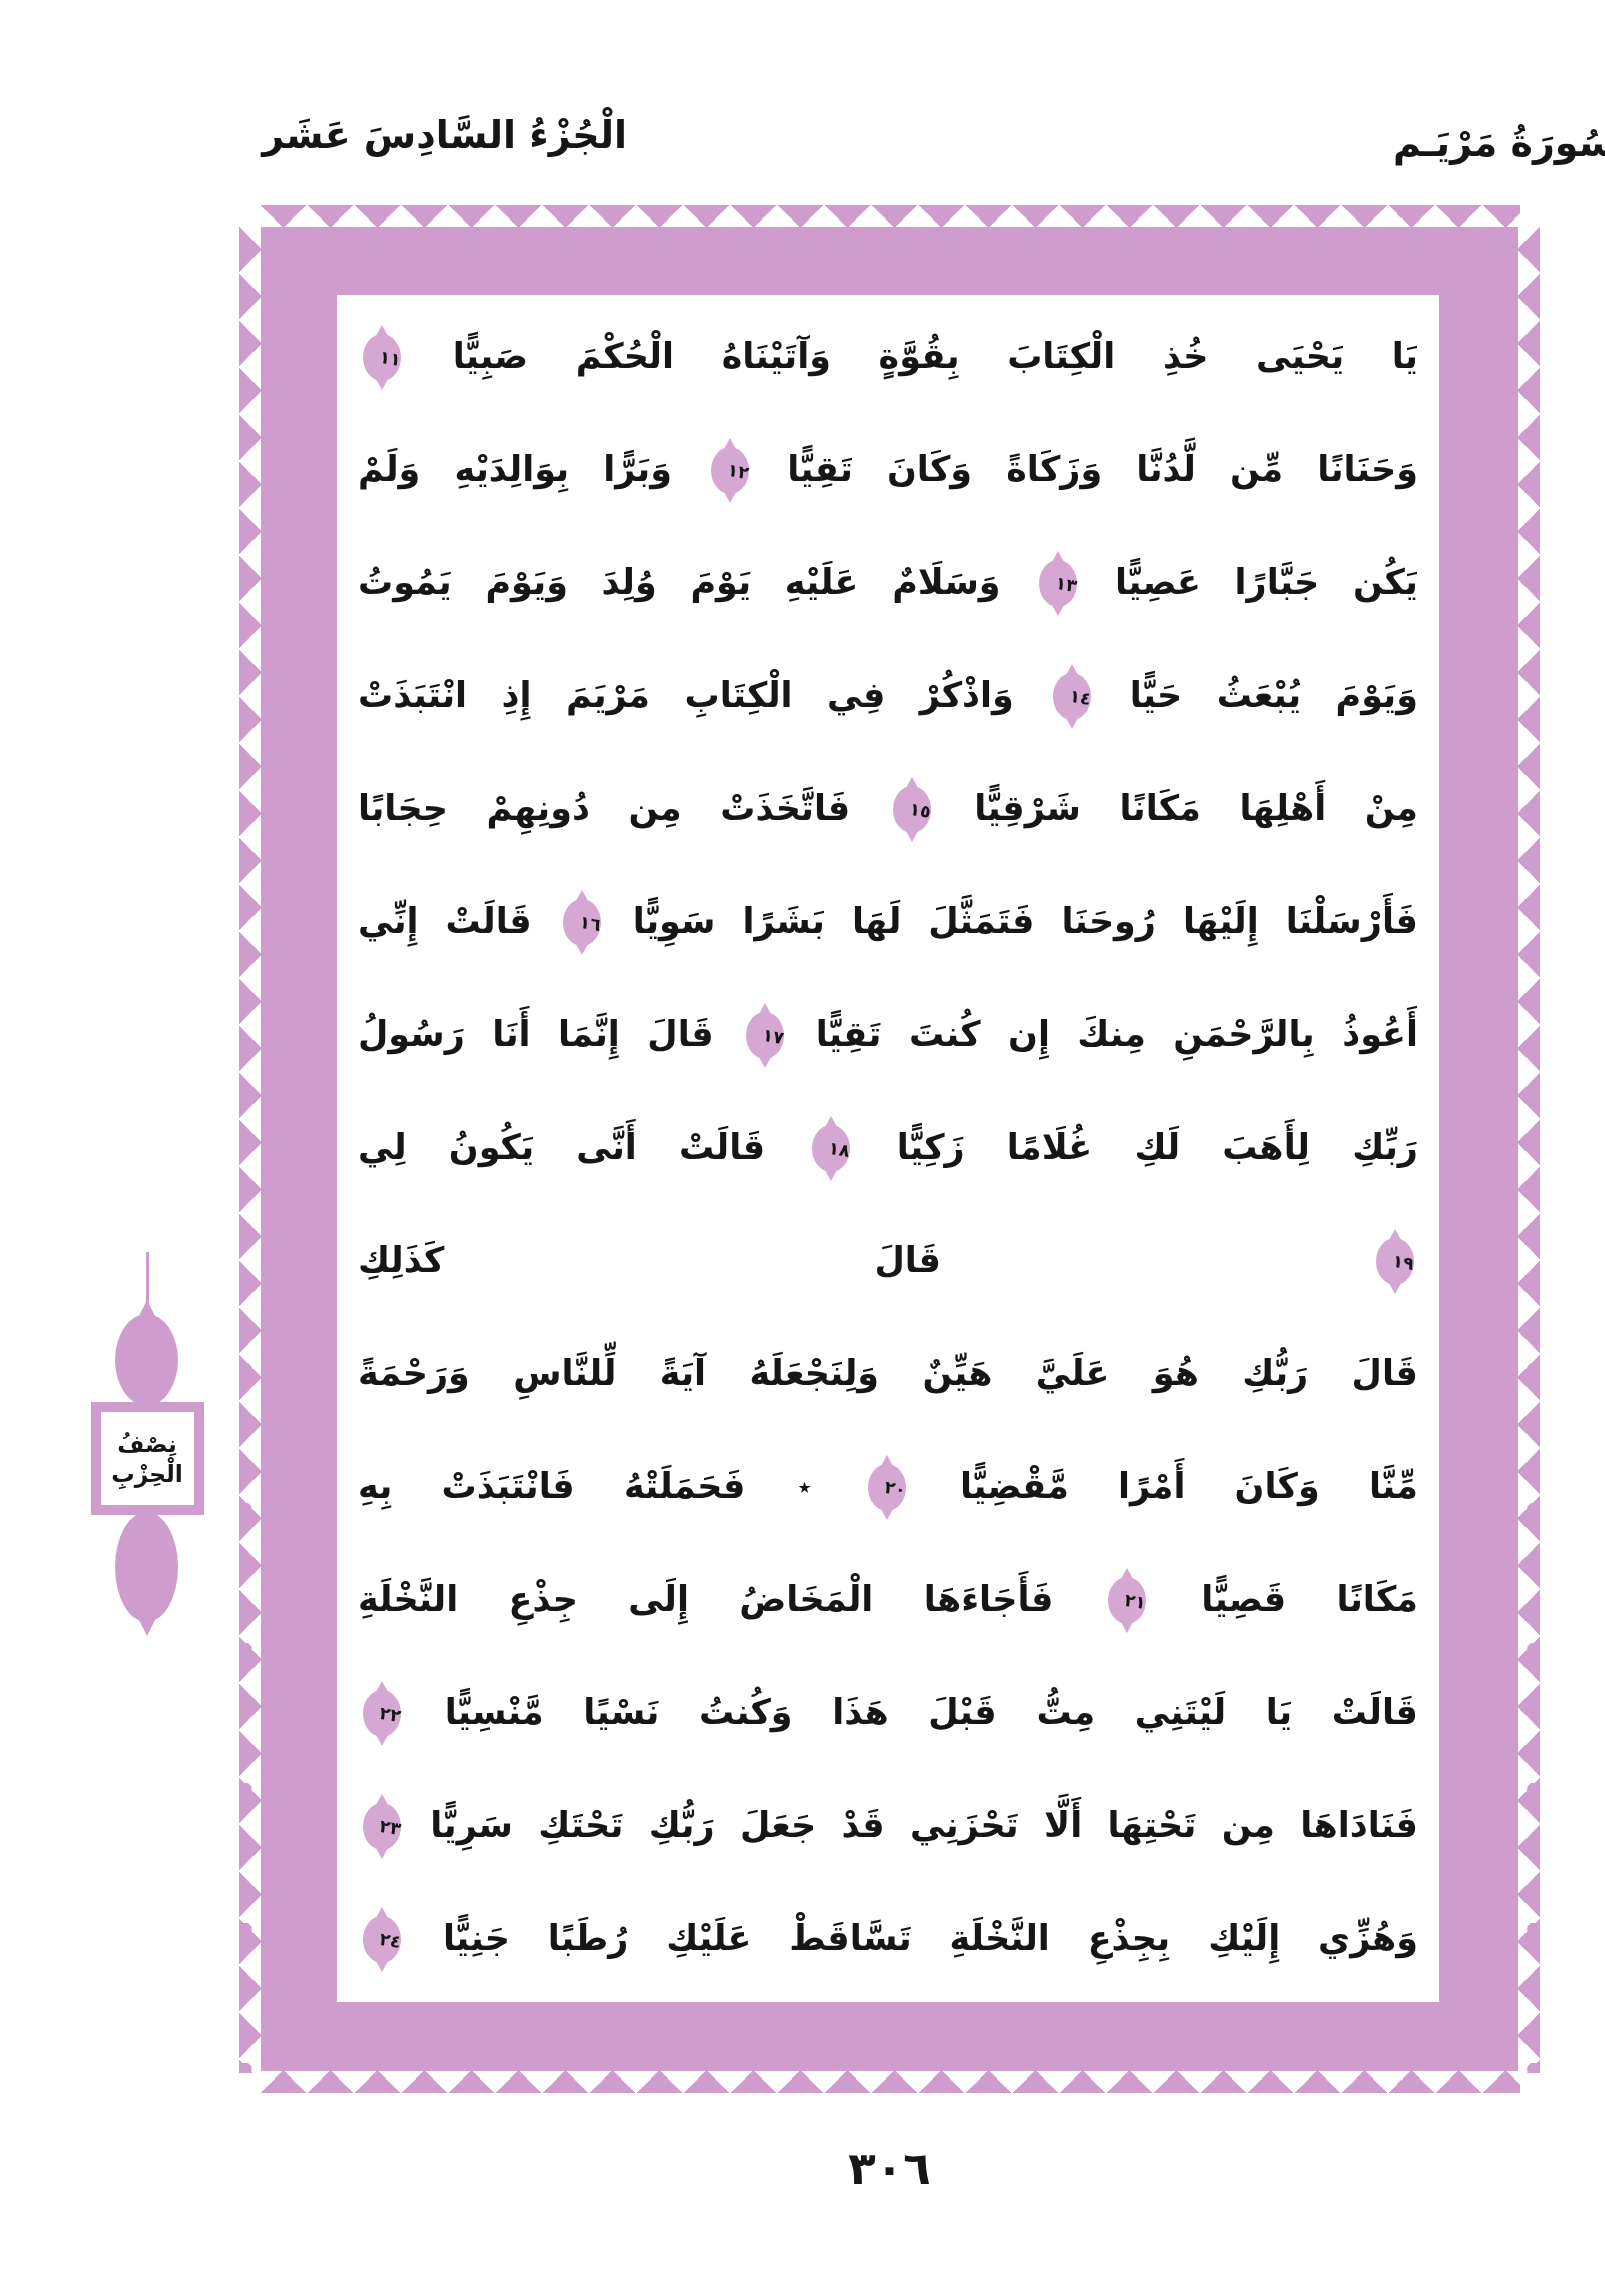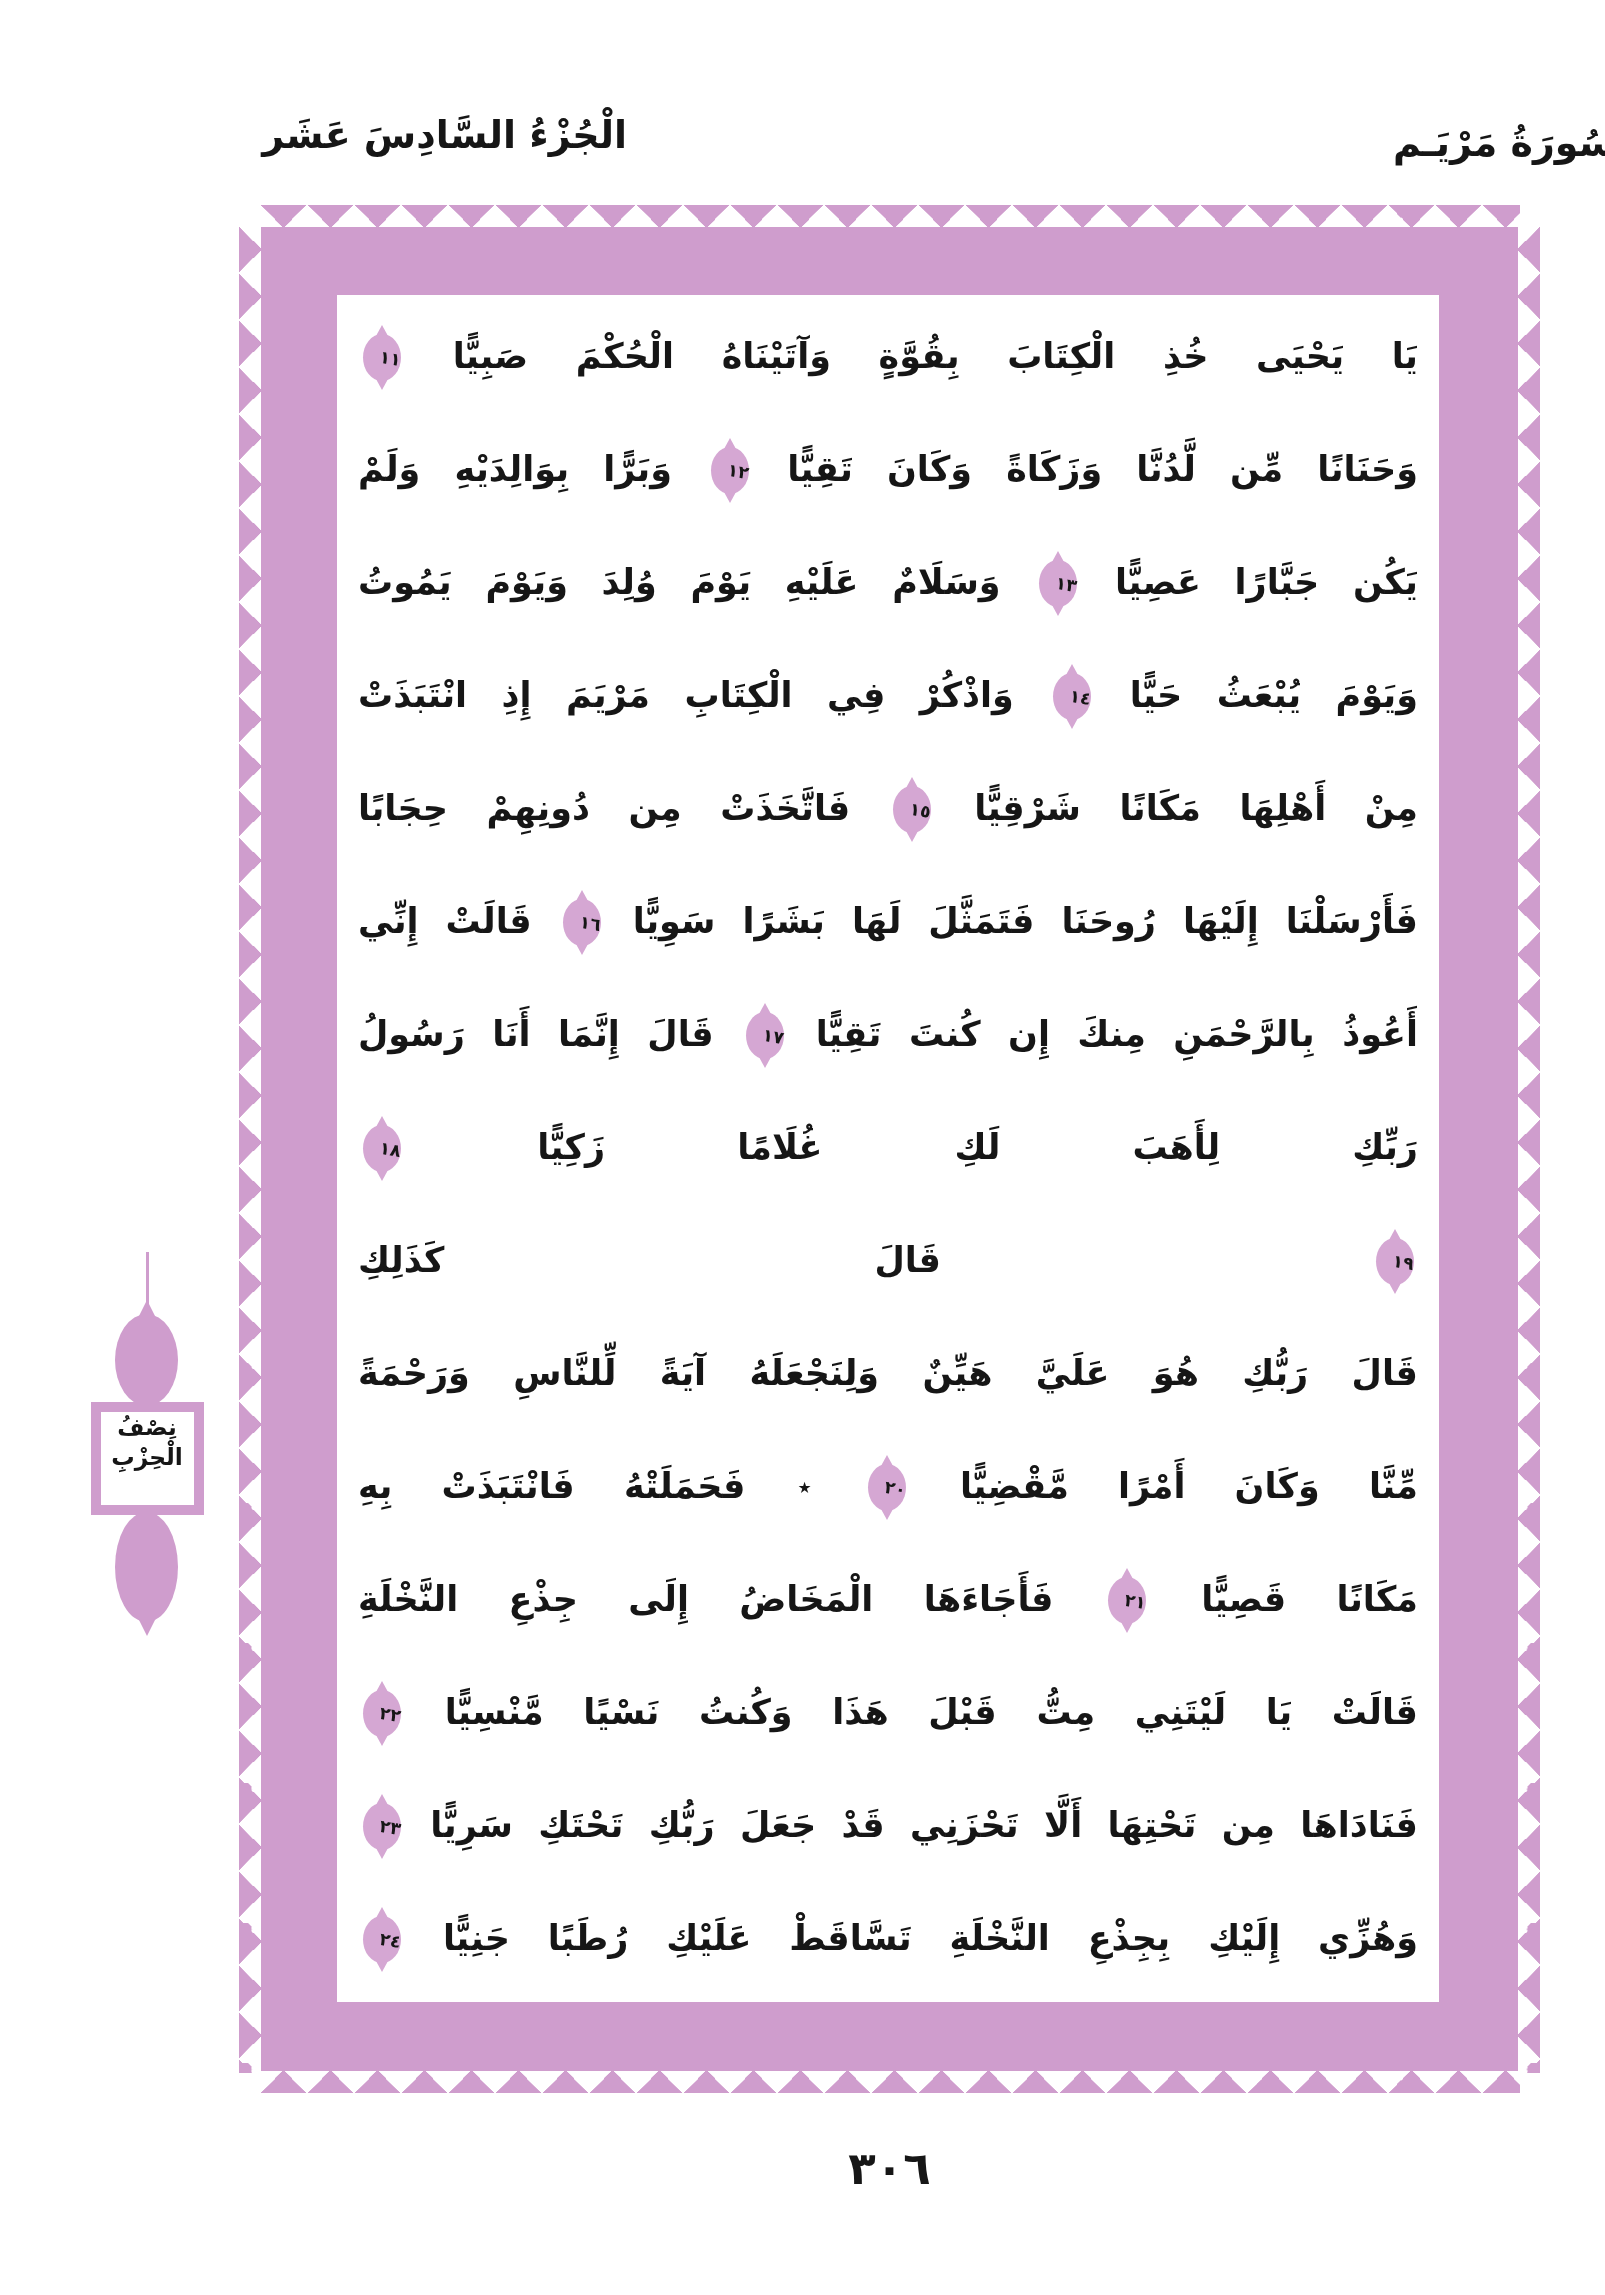--- a/index.html
+++ b/index.html
@@ -70,21 +70,21 @@
   .pointed{position:absolute;background:var(--pink);border-radius:50%;}
   .pointed::before,.pointed::after{content:"";position:absolute;left:50%;
         transform:translateX(-50%);border-left:9.8px solid transparent;
         border-right:9.8px solid transparent;}
   .pointed::before{top:-13.6px;border-bottom:18px solid var(--pink);}
   .pointed::after{bottom:-13.6px;border-top:18px solid var(--pink);}
   #orn-dome-top{left:26.4px;top:62px;width:63px;height:92px;}
   #orn-dome-bottom{left:26.4px;top:260px;width:63px;height:110px;}
   #orn-box{position:absolute;left:1.5px;top:150px;width:113px;height:113px;
            background:#ffffff;border:10.6px solid var(--pink);z-index:2;
-           display:flex;flex-direction:column;justify-content:flex-start;}
+           display:flex;flex-direction:column;justify-content:center;}
   #orn-box .orn-line{direction:rtl;text-align:center;font-size:23.4px;font-weight:bold;
            line-height:30px;color:var(--ink);}
 
   
   #page-number{position:absolute;left:261px;top:2105px;width:1257px;
            text-align:center;font-size:45px;font-weight:bold;color:var(--ink);
            direction:rtl;margin-top:37px;}
 </style>
 </head>
 <body>
@@ -99,21 +99,21 @@
   <div class="edge edge-v" id="edge-right"></div>
 
   <div id="text-area">
       <div class="line"><span class="seg">يَا يَحْيَى خُذِ الْكِتَابَ بِقُوَّةٍ وَآتَيْنَاهُ الْحُكْمَ صَبِيًّا</span> <span class="rosette"><span class="num">١١</span></span></div>
       <div class="line"><span class="seg">وَحَنَانًا مِّن لَّدُنَّا وَزَكَاةً وَكَانَ تَقِيًّا</span> <span class="rosette"><span class="num">١٢</span></span> <span class="seg">وَبَرًّا بِوَالِدَيْهِ وَلَمْ</span></div>
       <div class="line"><span class="seg">يَكُن جَبَّارًا عَصِيًّا</span> <span class="rosette"><span class="num">١٣</span></span> <span class="seg">وَسَلَامٌ عَلَيْهِ يَوْمَ وُلِدَ وَيَوْمَ يَمُوتُ</span></div>
       <div class="line"><span class="seg">وَيَوْمَ يُبْعَثُ حَيًّا</span> <span class="rosette"><span class="num">١٤</span></span> <span class="seg">وَاذْكُرْ فِي الْكِتَابِ مَرْيَمَ إِذِ انْتَبَذَتْ</span></div>
       <div class="line"><span class="seg">مِنْ أَهْلِهَا مَكَانًا شَرْقِيًّا</span> <span class="rosette"><span class="num">١٥</span></span> <span class="seg">فَاتَّخَذَتْ مِن دُونِهِمْ حِجَابًا</span></div>
       <div class="line"><span class="seg">فَأَرْسَلْنَا إِلَيْهَا رُوحَنَا فَتَمَثَّلَ لَهَا بَشَرًا سَوِيًّا</span> <span class="rosette"><span class="num">١٦</span></span> <span class="seg">قَالَتْ إِنِّي</span></div>
       <div class="line"><span class="seg">أَعُوذُ بِالرَّحْمَنِ مِنكَ إِن كُنتَ تَقِيًّا</span> <span class="rosette"><span class="num">١٧</span></span> <span class="seg">قَالَ إِنَّمَا أَنَا رَسُولُ</span></div>
-      <div class="line"><span class="seg">رَبِّكِ لِأَهَبَ لَكِ غُلَامًا زَكِيًّا</span> <span class="rosette"><span class="num">١٨</span></span> </div>
+      <div class="line"><span class="seg">رَبِّكِ لِأَهَبَ لَكِ غُلَامًا زَكِيًّا</span> <span class="rosette"><span class="num">١٨</span></span> <span class="seg">قَالَتْ أَنَّى يَكُونُ لِي</span></div>
       <div class="line"> <span class="rosette"><span class="num">١٩</span></span> <span class="seg">قَالَ كَذَلِكِ</span></div>
       <div class="line"><span class="seg">قَالَ رَبُّكِ هُوَ عَلَيَّ هَيِّنٌ وَلِنَجْعَلَهُ آيَةً لِّلنَّاسِ وَرَحْمَةً</span></div>
       <div class="line"><span class="seg">مِّنَّا وَكَانَ أَمْرًا مَّقْضِيًّا</span> <span class="rosette"><span class="num">٢٠</span></span> <span class="hizb-star">٭</span> <span class="seg">فَحَمَلَتْهُ فَانْتَبَذَتْ بِهِ</span></div>
       <div class="line"><span class="seg">مَكَانًا قَصِيًّا</span> <span class="rosette"><span class="num">٢١</span></span> <span class="seg">فَأَجَاءَهَا الْمَخَاضُ إِلَى جِذْعِ النَّخْلَةِ</span></div>
       <div class="line"><span class="seg">قَالَتْ يَا لَيْتَنِي مِتُّ قَبْلَ هَذَا وَكُنتُ نَسْيًا مَّنْسِيًّا</span> <span class="rosette"><span class="num">٢٢</span></span></div>
       <div class="line"><span class="seg">فَنَادَاهَا مِن تَحْتِهَا أَلَّا تَحْزَنِي قَدْ جَعَلَ رَبُّكِ تَحْتَكِ سَرِيًّا</span> <span class="rosette"><span class="num">٢٣</span></span></div>
       <div class="line"><span class="seg">وَهُزِّي إِلَيْكِ بِجِذْعِ النَّخْلَةِ تَسَّاقَطْ عَلَيْكِ رُطَبًا جَنِيًّا</span> <span class="rosette"><span class="num">٢٤</span></span></div>
     </div>
 </div>
 

